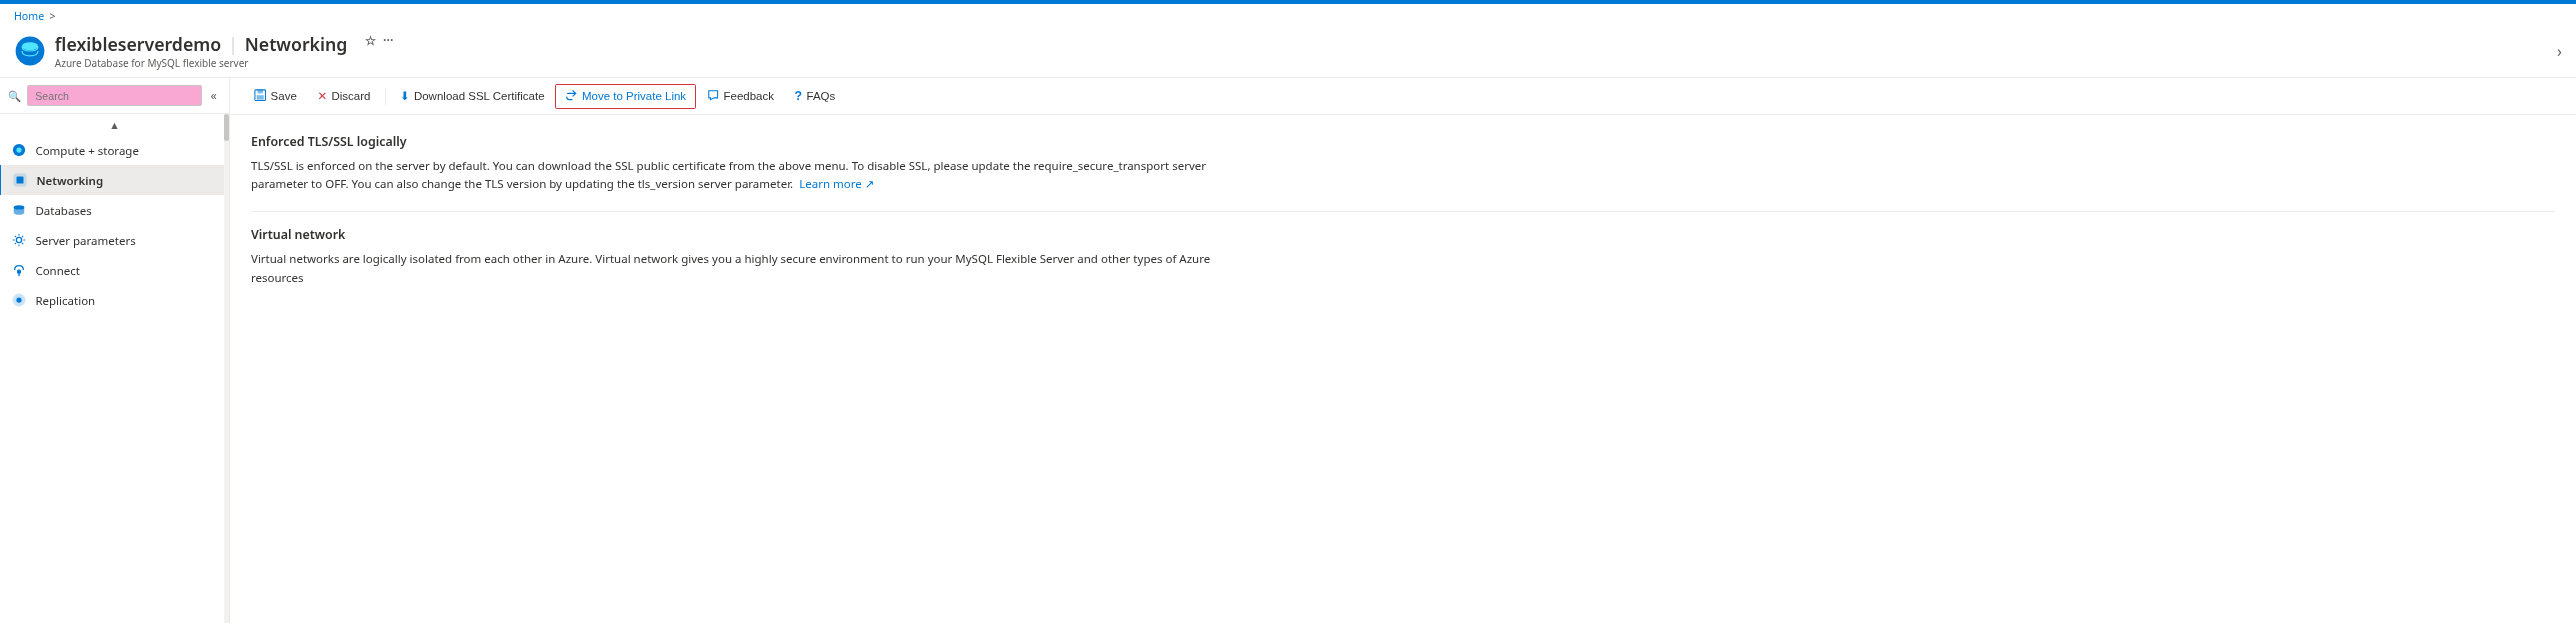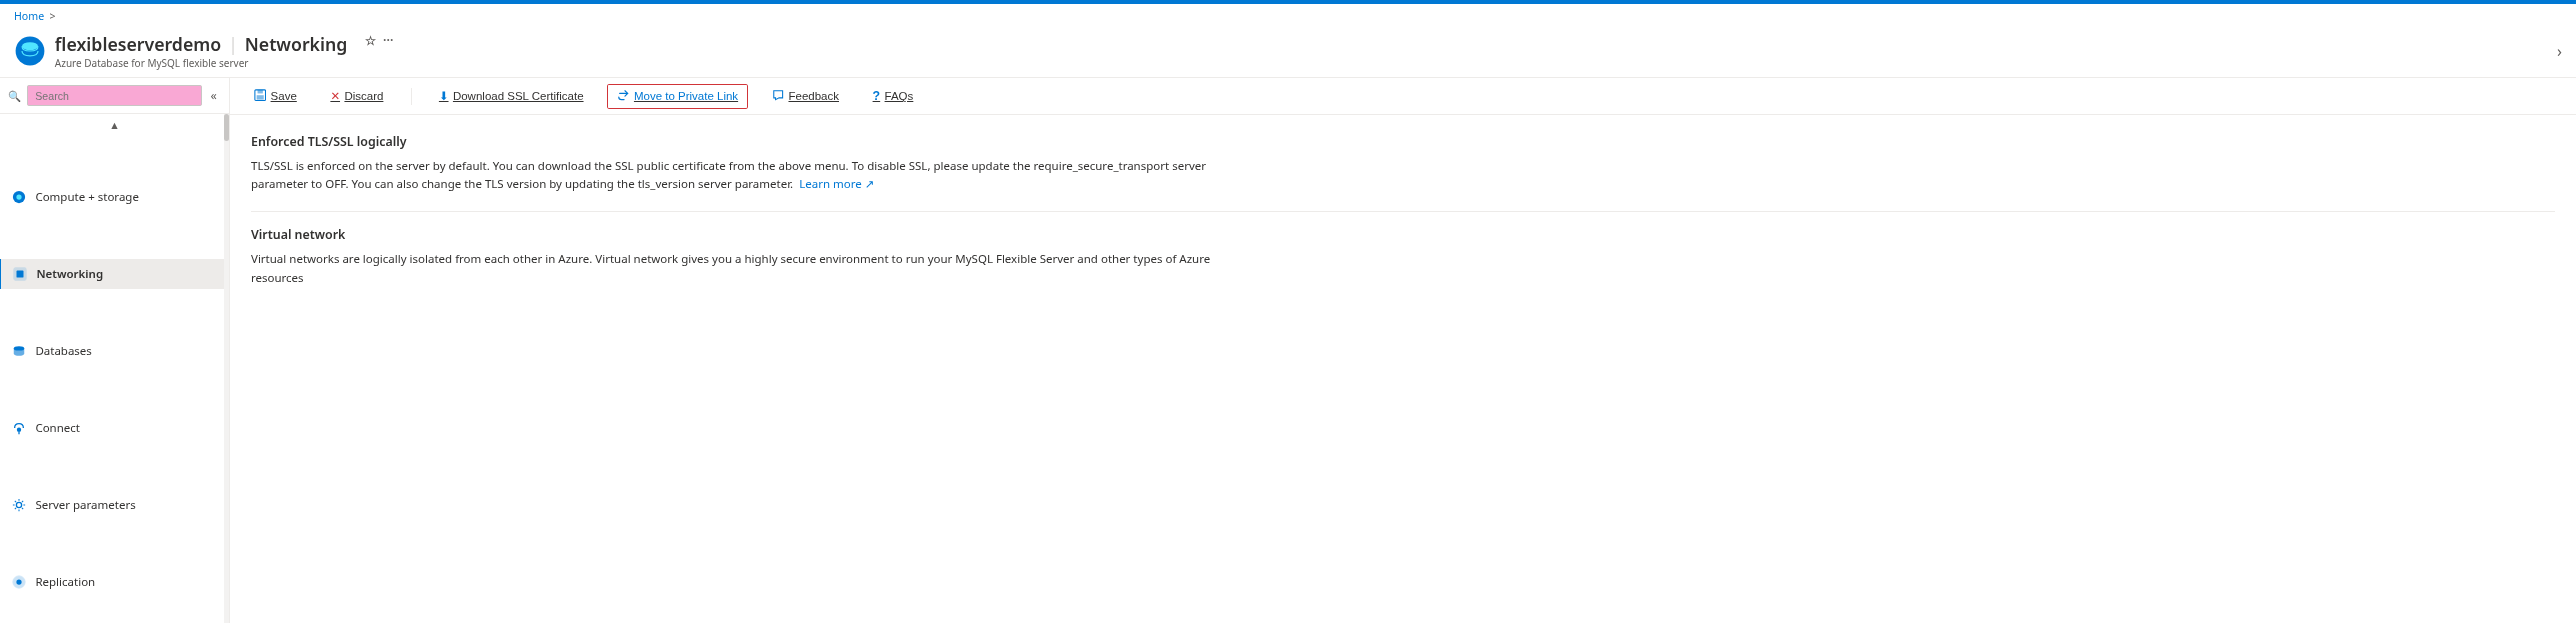--- a/index.html
+++ b/index.html
@@ -142,27 +142,27 @@
       right: 0;
       top: 0;
       width: 5.3px;
       height: 26.5px;
       background: #c8c6c4;
       border-radius: 2.7px;
     }
 
     .sidebar-item {
       display: flex;
+      align-items: center;
       padding: 7px 10.6px;
       cursor: pointer;
       font-size: 11.5px;
       color: #323130;
       gap: 8.8px;
       position: relative;
-      margin-top: 47px;
     }
     .sidebar-item.active {
       background: #edebe9;
       border-left: 1.8px solid #0078d4;
     }
     .sidebar-item.active .sidebar-item-label { font-weight: 600; }
 
     .sidebar-item-icon {
       width: 16px;
       height: 16px;
@@ -180,23 +180,22 @@
       flex-direction: column;
       overflow: hidden;
     }
 
     
     .toolbar {
       display: flex;
       align-items: center;
       padding: 5.3px 14px;
       border-bottom: 0.9px solid #edebe9;
-      gap: 14px;
+      gap: 1px;
       flex-shrink: 0;
-      text-decoration: underline;
     }
     .toolbar-btn {
       display: flex;
       align-items: center;
       gap: 4.4px;
       padding: 4.4px 8.8px;
       border: 0.9px solid transparent;
       background: transparent;
       cursor: pointer;
       font-size: 11.5px;
@@ -336,36 +335,36 @@
             <ellipse cx="8" cy="5" rx="6" ry="2.5" fill="#0078d4"></ellipse>
             <path d="M2 5v6c0 1.38 2.69 2.5 6 2.5s6-1.12 6-2.5V5" fill="#0078d4" opacity="0.6"></path>
           </svg>
         </div>
         <span class="sidebar-item-label">Databases</span>
       </div>
 
       <div class="sidebar-item">
         <div class="sidebar-item-icon">
           <svg width="14" height="14" viewBox="0 0 16 16" fill="none">
+            <circle cx="8" cy="8" r="3" fill="none" stroke="#0078d4" stroke-width="1.5"></circle>
+            <path d="M8 1v2M8 13v2M1 8h2M13 8h2M3.22 3.22l1.41 1.41M11.37 11.37l1.41 1.41M3.22 12.78l1.41-1.41M11.37 4.63l1.41-1.41" stroke="#0078d4" stroke-width="1.2"></path>
+          </svg>
+        </div>
+        <span class="sidebar-item-label">Server parameters</span>
+      </div>
+
+      <div class="sidebar-item">
+        <div class="sidebar-item-icon">
+          <svg width="14" height="14" viewBox="0 0 16 16" fill="none">
             <path d="M3 8 Q3 3 8 3 Q13 3 13 8" stroke="#0078d4" stroke-width="1.5" fill="none"></path>
             <circle cx="8" cy="10" r="2.5" fill="#0078d4"></circle>
             <line x1="8" y1="12.5" x2="8" y2="15" stroke="#0078d4" stroke-width="1.5"></line>
           </svg>
         </div>
         <span class="sidebar-item-label">Connect</span>
-      </div>
-
-      <div class="sidebar-item">
-        <div class="sidebar-item-icon">
-          <svg width="14" height="14" viewBox="0 0 16 16" fill="none">
-            <circle cx="8" cy="8" r="3" fill="none" stroke="#0078d4" stroke-width="1.5"></circle>
-            <path d="M8 1v2M8 13v2M1 8h2M13 8h2M3.22 3.22l1.41 1.41M11.37 11.37l1.41 1.41M3.22 12.78l1.41-1.41M11.37 4.63l1.41-1.41" stroke="#0078d4" stroke-width="1.2"></path>
-          </svg>
-        </div>
-        <span class="sidebar-item-label">Server parameters</span>
       </div>
 
       <div class="sidebar-item">
         <div class="sidebar-item-icon">
           <svg width="14" height="14" viewBox="0 0 16 16" fill="none">
             <circle cx="8" cy="8" r="7" fill="#0078d4" opacity="0.2" stroke="#0078d4" stroke-width="1"></circle>
             <circle cx="8" cy="8" r="3" fill="#0078d4"></circle>
           </svg>
         </div>
         <span class="sidebar-item-label">Replication</span>

